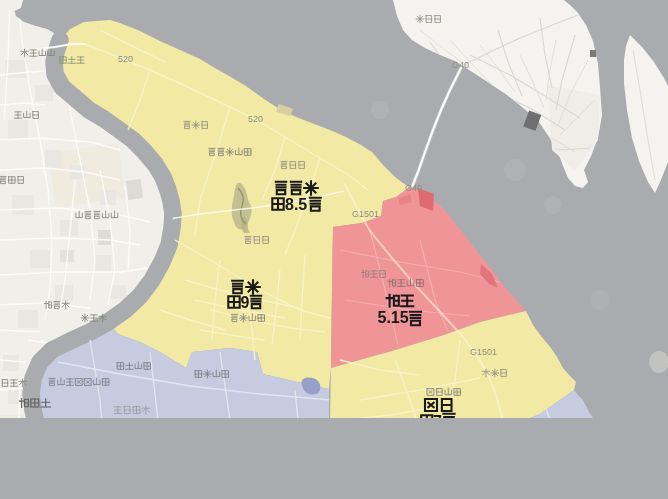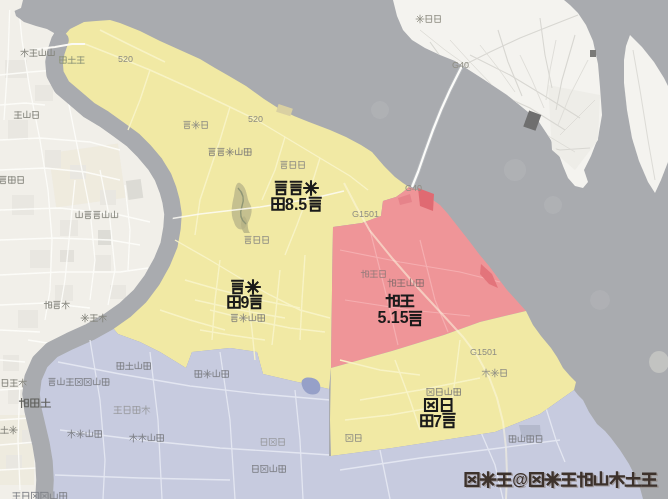--- a/index.html
+++ b/index.html
@@ -1,14 +1,14 @@
 <!DOCTYPE html>
 <html><head><meta charset="utf-8"><style>
 html,body{margin:0;padding:0;background:#a9abaf;}
-#map{position:relative;width:668px;height:499px;overflow:hidden;text-align:center;}
+#map{position:relative;width:668px;height:418px;overflow:hidden;text-align:center;}
 </style></head><body>
 <div id="map">
 <svg width="668" height="499" viewBox="0 0 668 499" xmlns="http://www.w3.org/2000/svg">
 
 <rect x="0" y="0" width="668" height="499" fill="#a9abaf"></rect>
 
 <polygon points="0,12 14,9 16,16 24,22 36,26 47,29 54,33 52,50 52,62 53,74 60,87 75,98 89,110 104,119 118,129 133,140 144,151 155,164 163,177 168,190 171,201 173,214 172,228 169,245 162,262 152,280 140,296 125,310 108,322 90,332 70,341 52,350 40,362 33,378 31,394 33,410 37,427 41,444 44,462 45,480 44,499 0,499" fill="#f1efe9"></polygon>
 
 <polygon points="0,0 23,0 21,8 12,12 0,14" fill="#f1efe9"></polygon>
 

